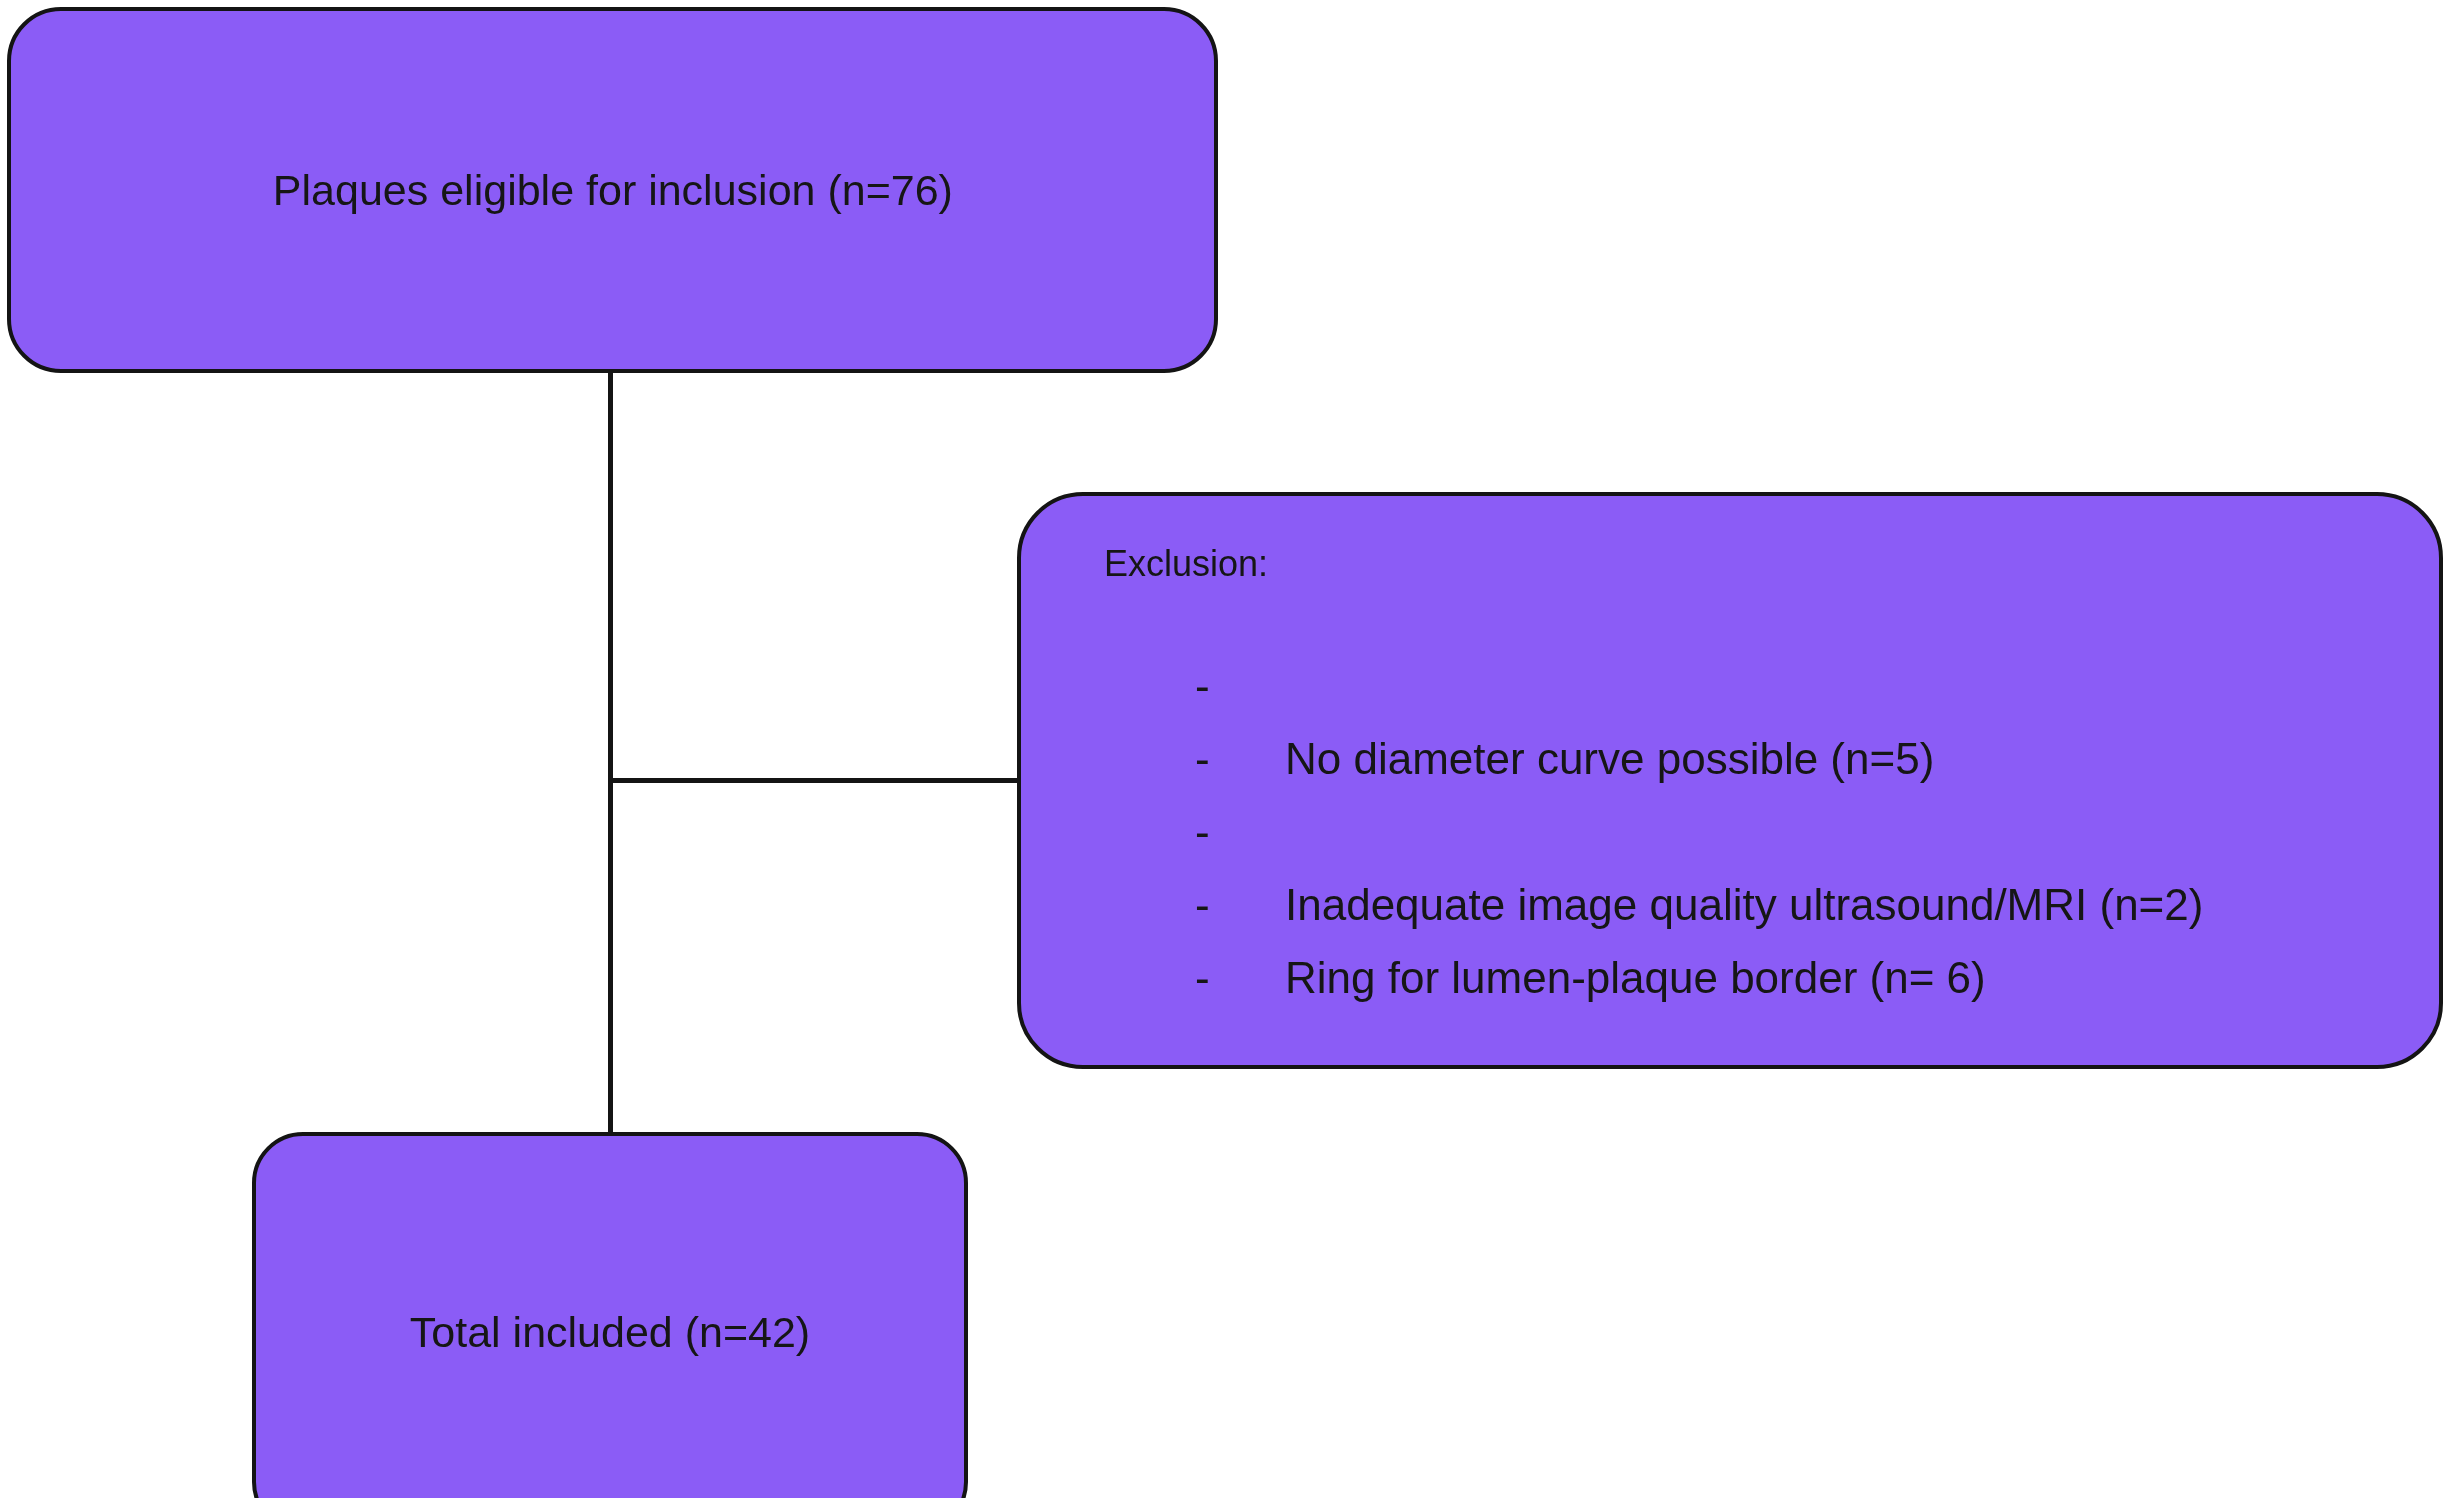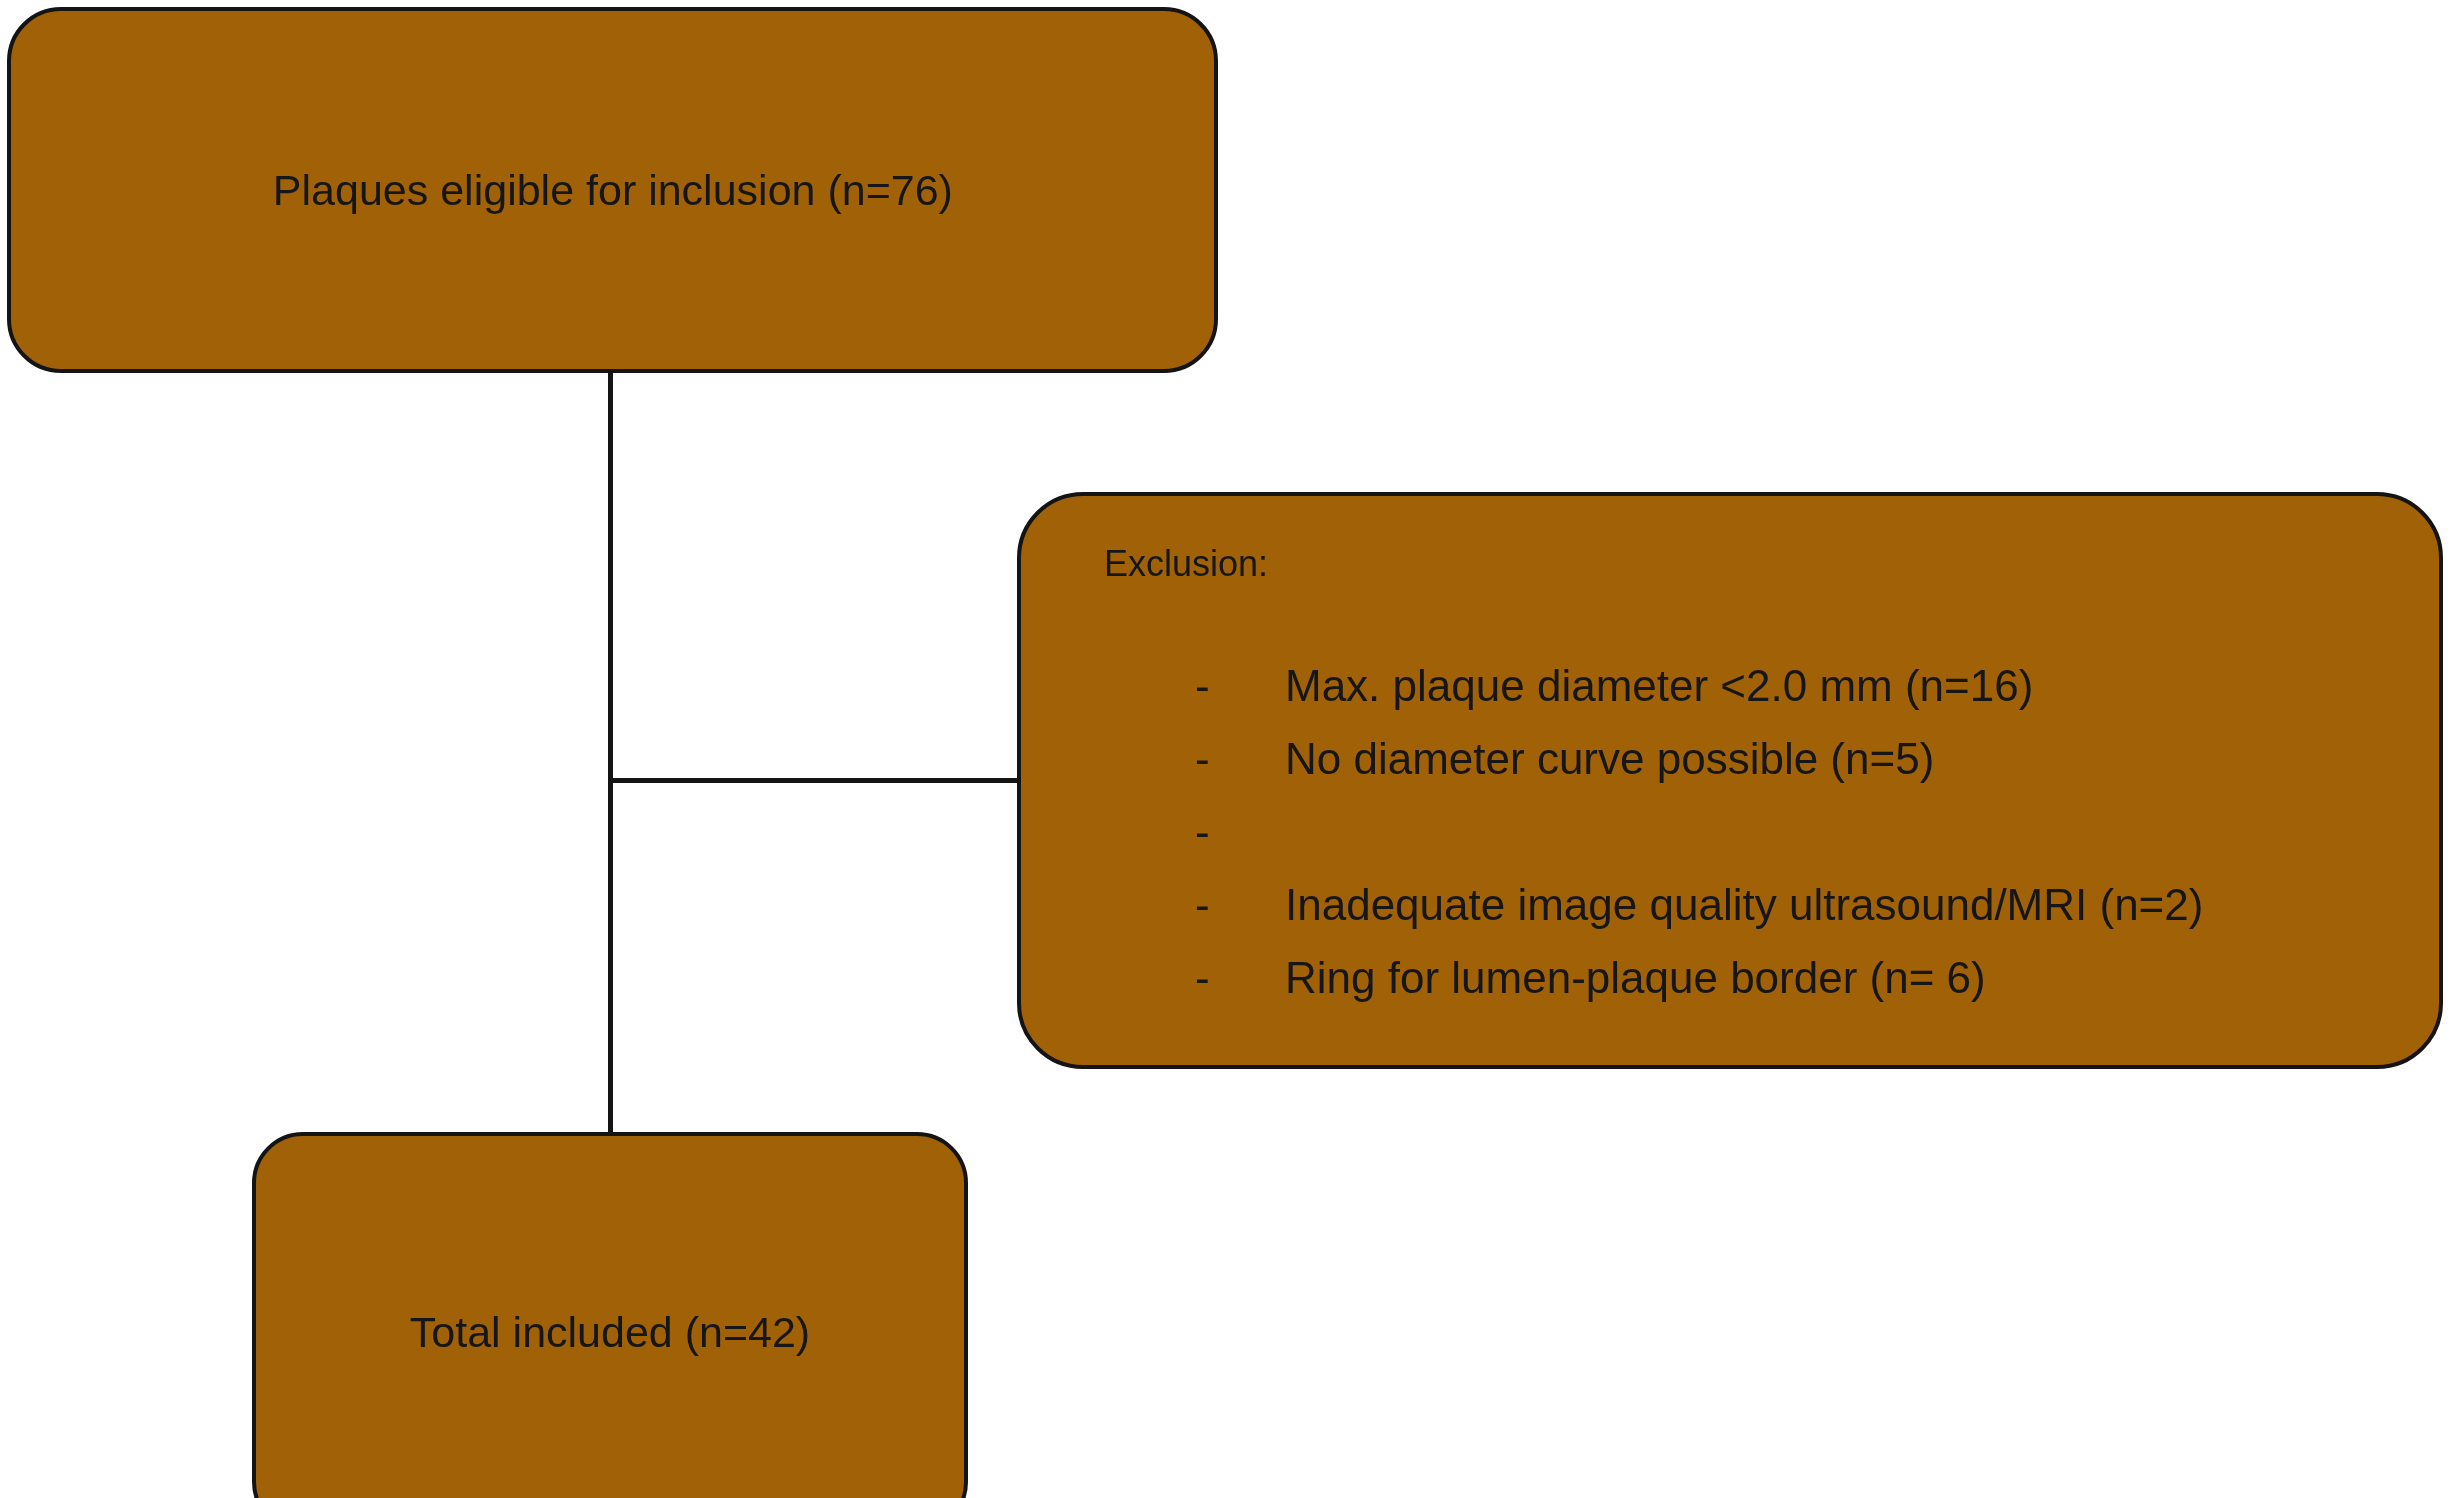--- a/index.html
+++ b/index.html
@@ -10,21 +10,21 @@
   #canvas {
     position: relative;
     width: 2462px;
     height: 1498px;
     background: #ffffff;
     font-family: "Liberation Sans", "DejaVu Sans", sans-serif;
     color: #161616;
   }
   .box {
     position: absolute;
-    background: #a16207;
+    background: #8b5cf6;
     border: 4.6px solid #141414;
     box-sizing: border-box;
   }
   .box-label {
     font-size: 43px;
     line-height: 1.25;
     color: #161616;
     white-space: nowrap;
   }
   #top-box {
@@ -107,21 +107,20 @@
   <div class="connector" id="connector-vertical-line"></div>
 
   <div class="connector" id="connector-horizontal-line"></div>
 
   <div class="box" id="exclusion-box">
     <div id="exclusion-heading">Exclusion:</div>
     <ul id="exclusion-list">
 
     <li>
         <span class="dash">-</span>
-        <span class="item-text">Max. plaque diameter &lt;2.0 mm (n=16)</span>
       </li>
         <li>
         <span class="dash">-</span>
         <span class="item-text">No diameter curve possible (n=5)</span>
       </li>
         <li>
         <span class="dash">-</span>
       </li>
         <li>
         <span class="dash">-</span>

